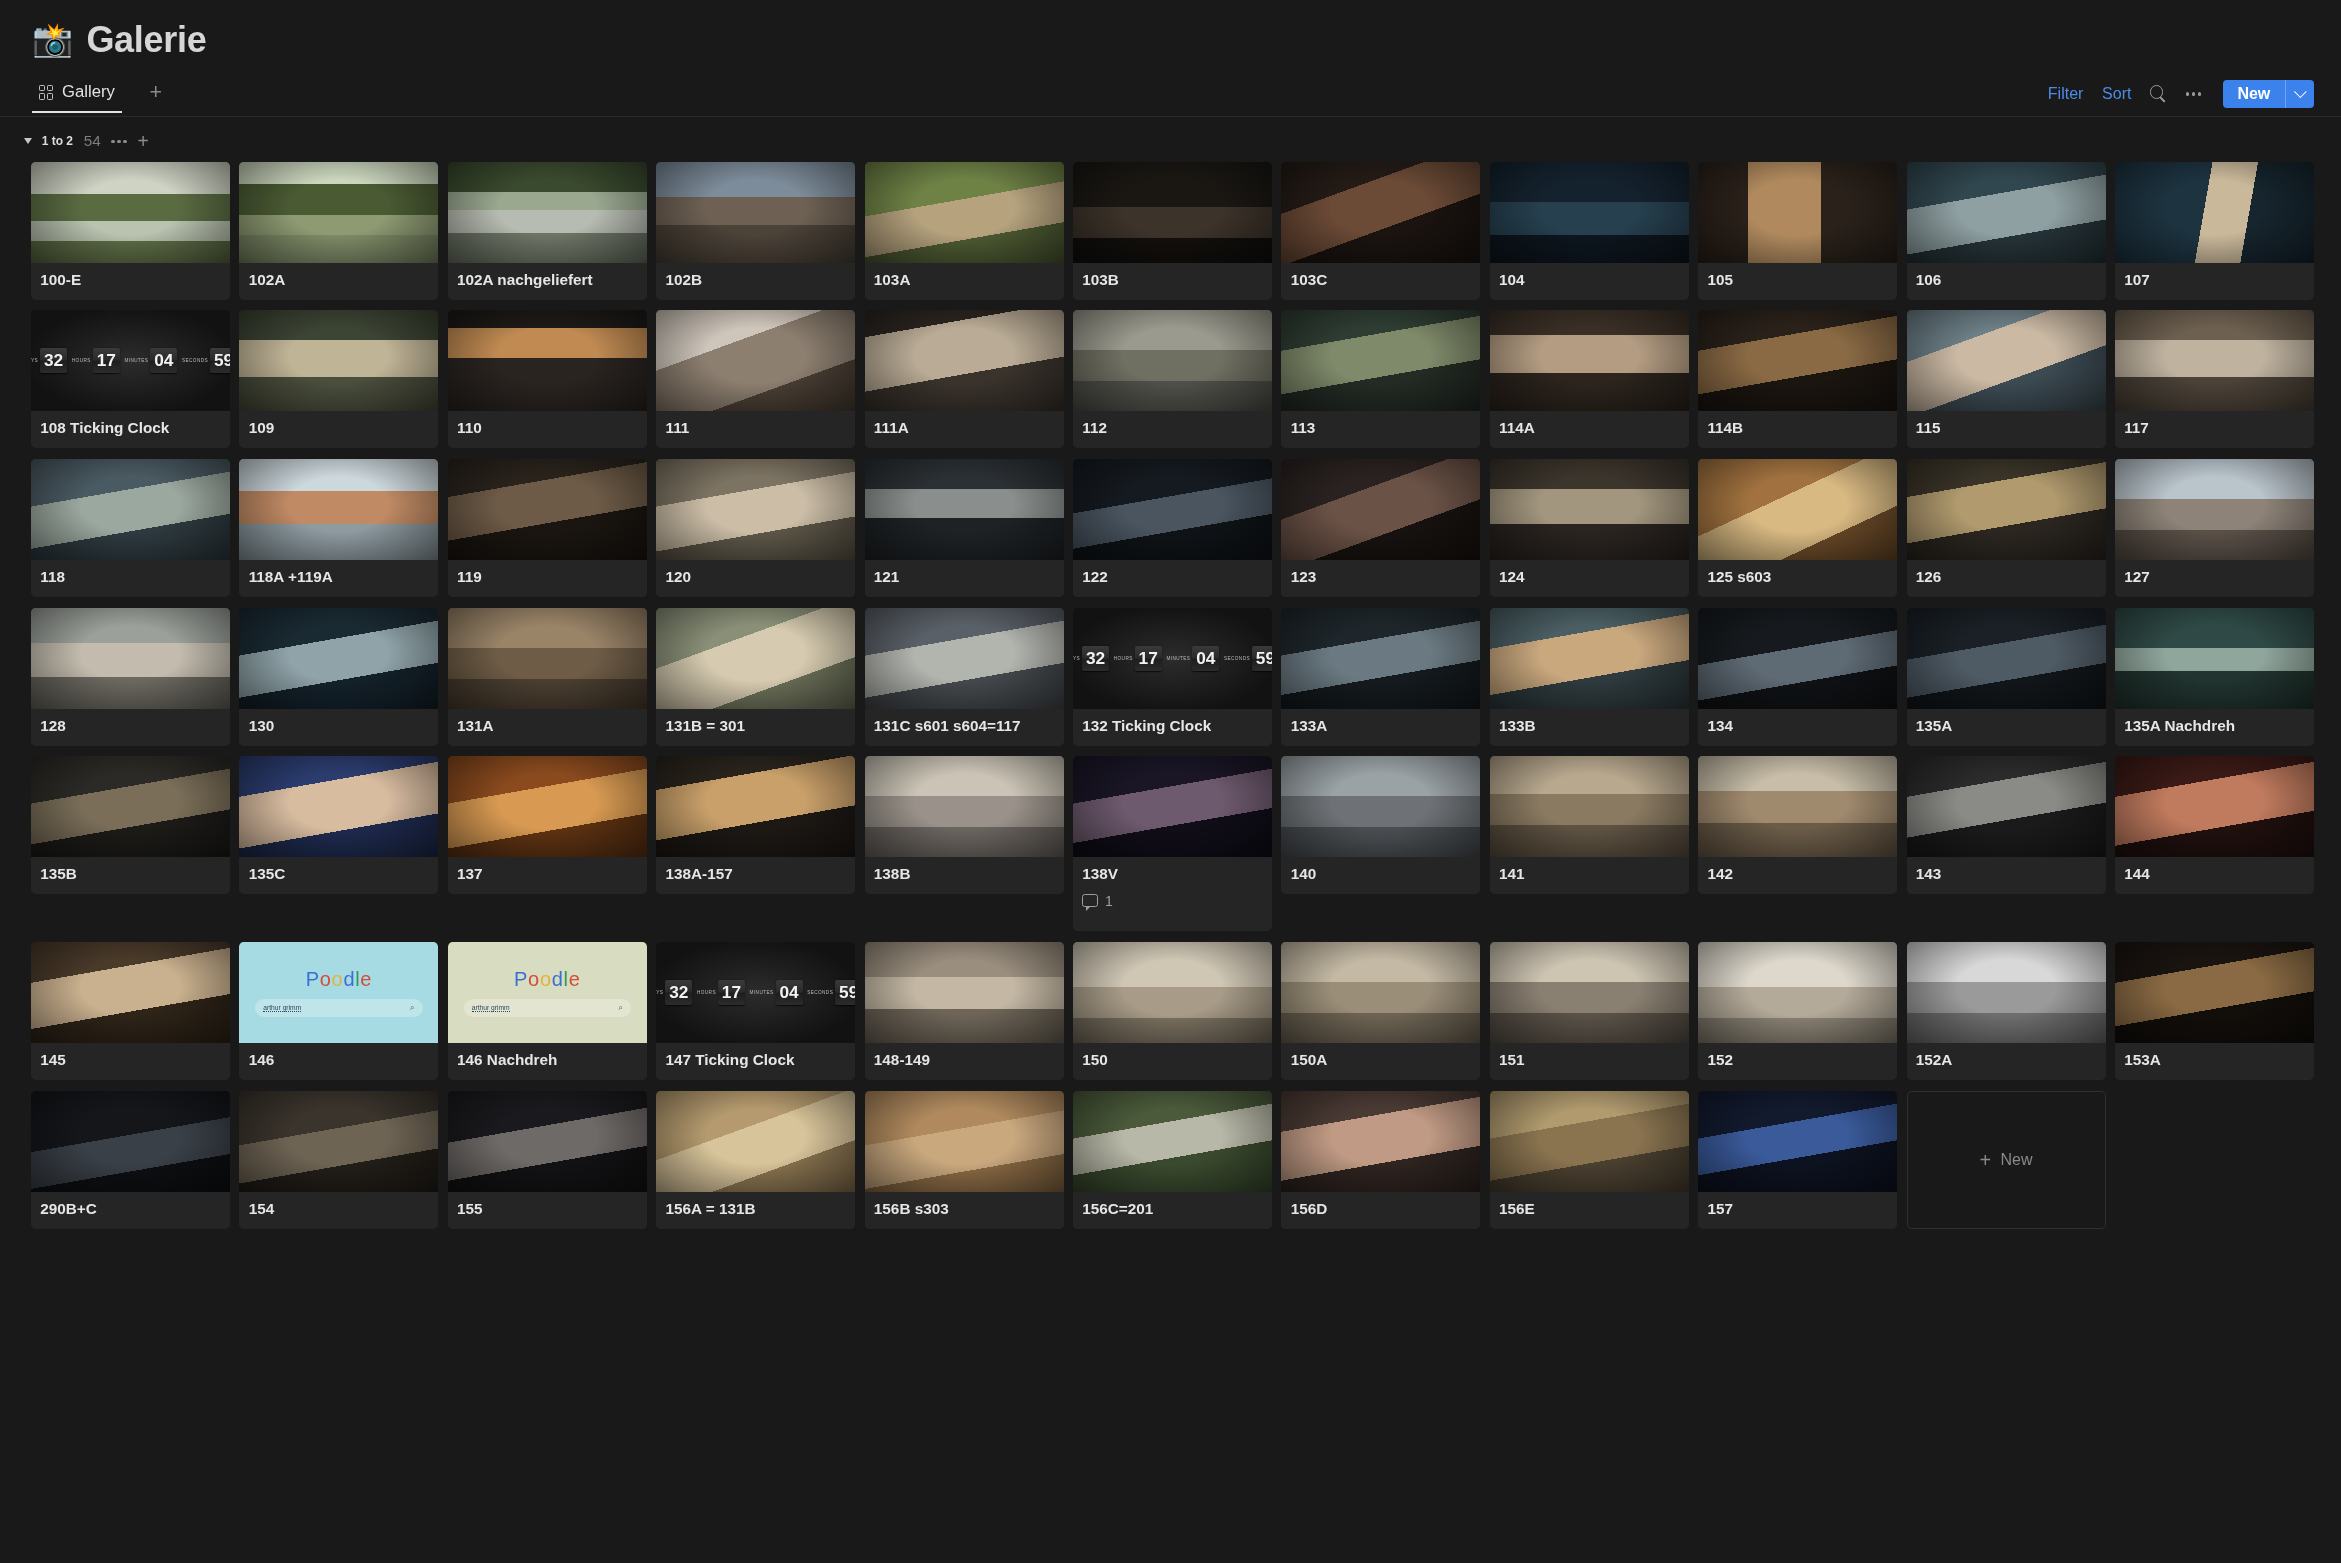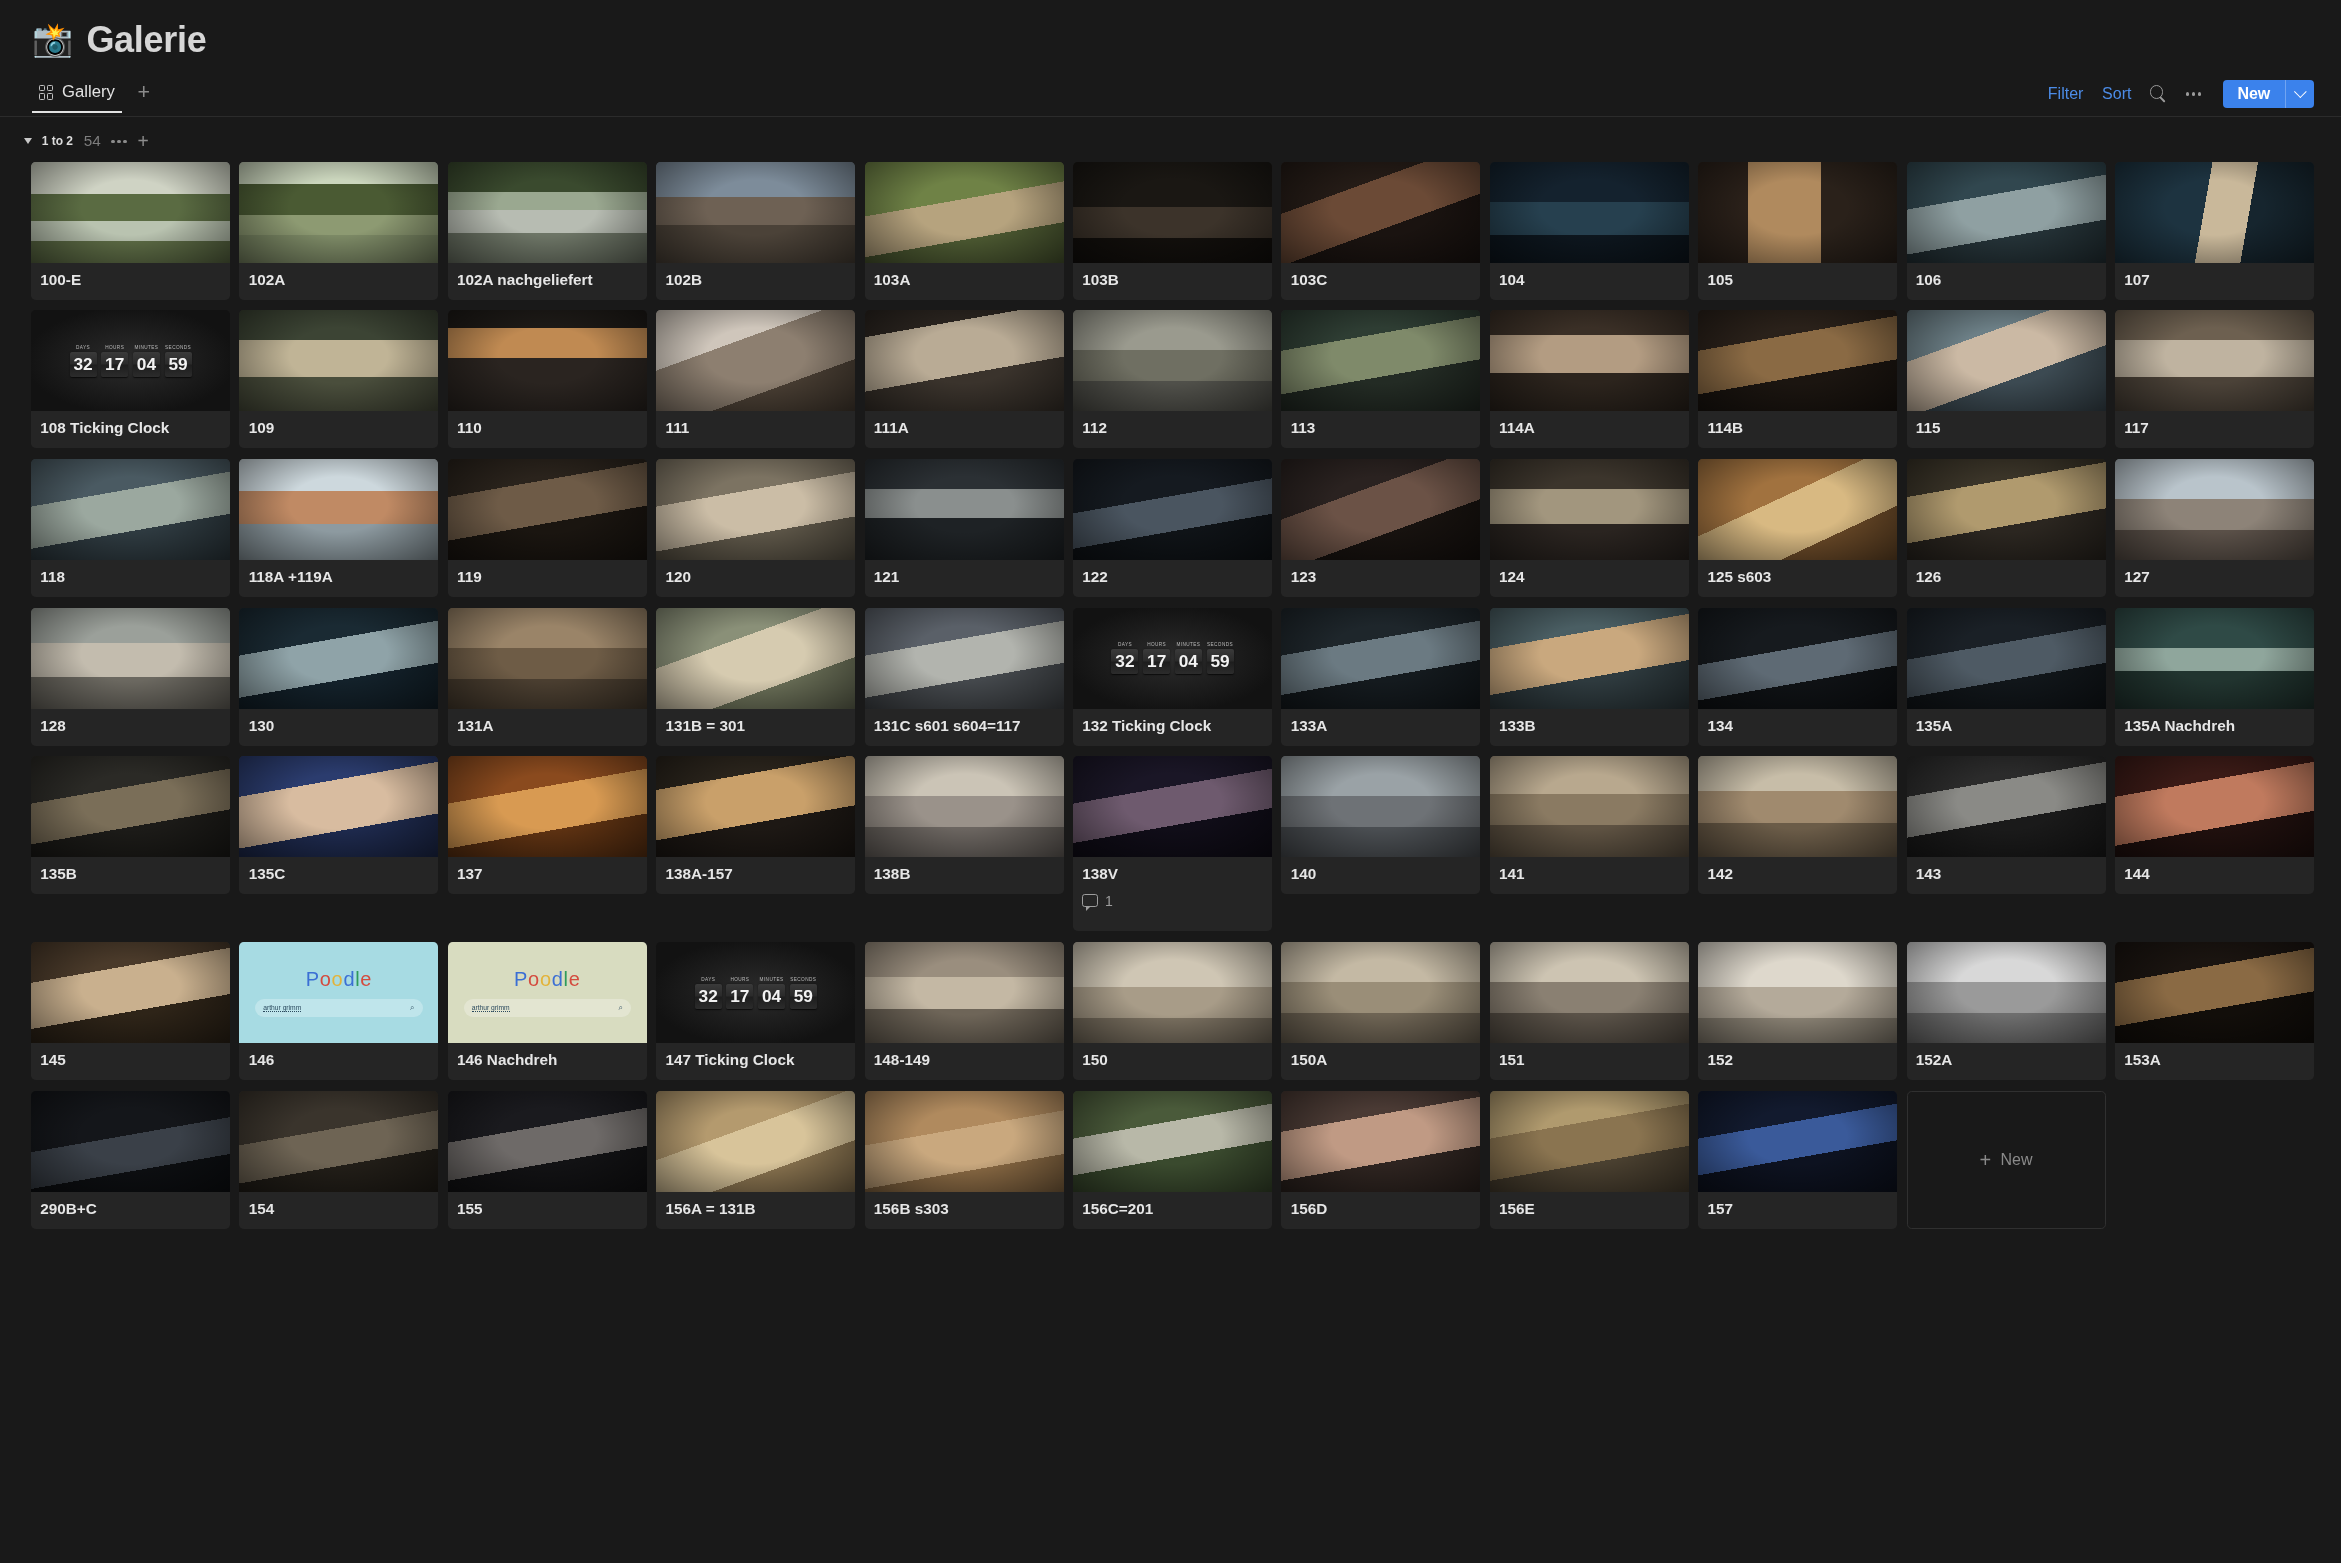--- a/index.html
+++ b/index.html
@@ -28,21 +28,21 @@
   
   .viewbar {
     margin-top: 17.3px;
     padding: 0 28px 0 32px;
     display: flex; align-items: flex-end;
     justify-content: space-between;
     border-bottom: 1.3px solid #2b2b2b;
     height: 39px;
     position: relative;
   }
-  .viewbar-left { display: flex; align-items: center; gap: 8px; height: 100%; }
+  .viewbar-left { display: flex; align-items: center; gap: 20px; height: 100%; }
   .view-tab {
     display: flex; align-items: center; gap: 8.7px;
     padding: 0 6.7px 9.3px 6.7px;
     font-size: 16.7px; color: #e2e2e2;
     position: relative;
     cursor: pointer;
   }
   .view-tab.active::after {
     content: ""; position: absolute;
     left: 0; right: 0; bottom: -1.3px; height: 2px;
@@ -165,21 +165,21 @@
     position:absolute; inset:0;
     background: radial-gradient(ellipse at 50% 45%, rgba(0,0,0,0) 35%, rgba(0,0,0,.55) 100%);
   }
 
   
   .clock {
     position:absolute; inset:0;
     background: radial-gradient(ellipse at 50% 50%, #2c2c2c 0%, #121212 75%);
     display:flex; align-items:center; justify-content:center; gap:4.7px;
   }
-  .clock-unit { display:flex; flex-direction:column; align-items:center; gap:2px; }
+  .clock-unit { display:flex; align-items:center; gap:2px; }
   .clock-cap { font-size: 4.7px; color:#b9b9b9; letter-spacing:0.4px; }
   .clock-box {
     background: linear-gradient(#3a3a3a 0%, #2a2a2a 48%, #1d1d1d 52%, #2c2c2c 100%);
     border-radius: 2px;
     width: 27px; height: 25px;
     display:flex; align-items:center; justify-content:center;
     font-size: 17.3px; font-weight: 700; color:#f2f2f2;
     box-shadow: 0 0.7px 1.3px rgba(0,0,0,.7);
   }
 

